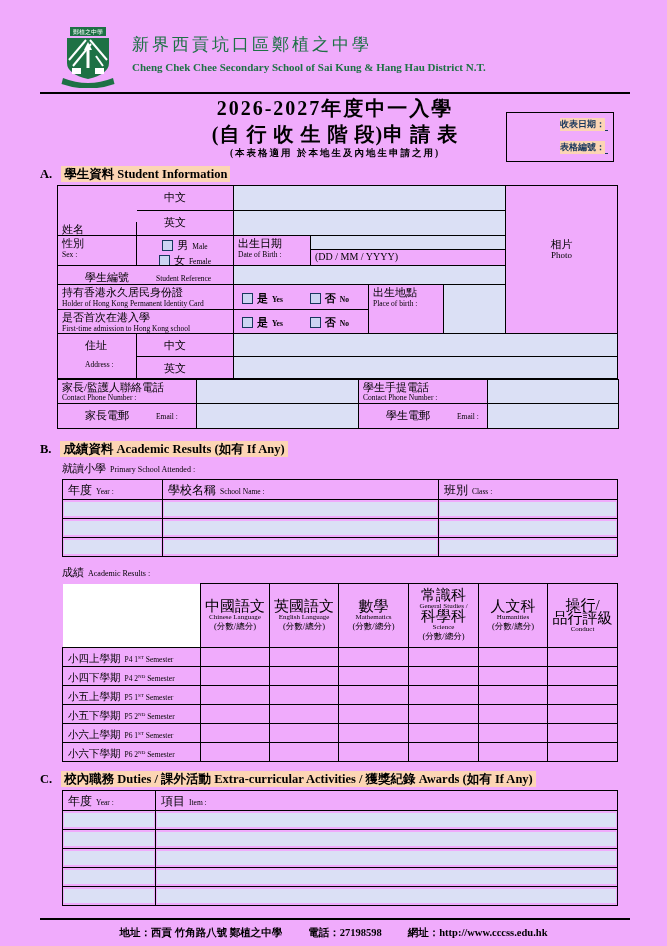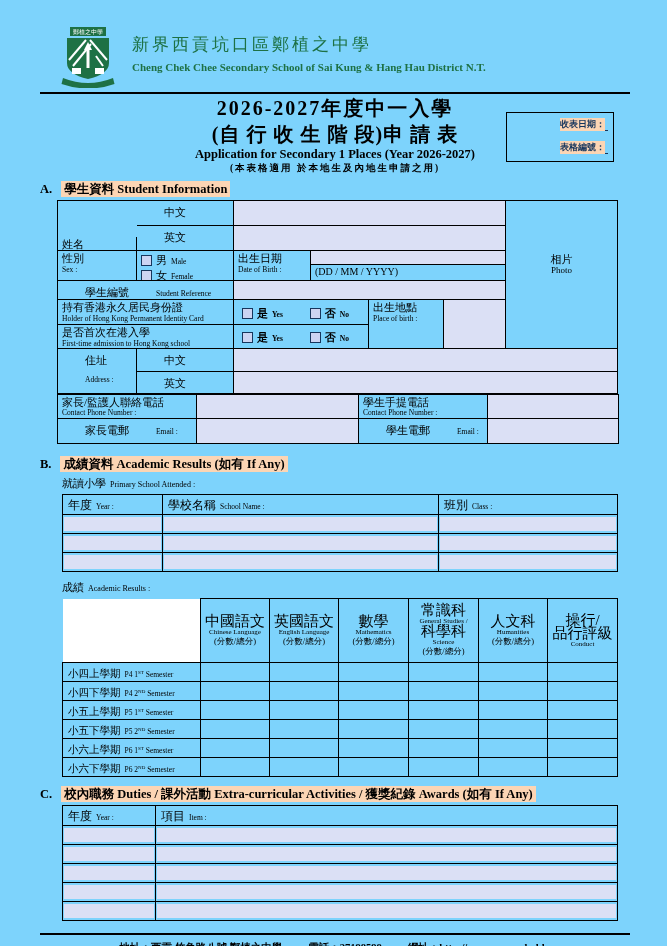--- a/index.html
+++ b/index.html
@@ -1,17 +1,17 @@
 <!DOCTYPE html>
 <html><head>
 <meta charset="utf-8">
 <style>
   * { margin:0; padding:0; box-sizing:border-box; }
   body { background:#888; font-family:"Liberation Serif","DejaVu Serif",serif; color:#000; }
-  .page { width:667px; height:946px; background:#7dd3fc; margin:0 auto; position:relative; overflow:hidden; }
+  .page { width:667px; height:946px; background:#f0abfc; margin:0 auto; position:relative; overflow:hidden; }
 
   
   .hdr { display:flex; gap:13px; margin:26px 40px 0 57px; }
   .logo { width:62px; height:62px; flex:0 0 62px; }
   .schoolnames { margin-top:7px; }
   .school-zh { font-size:17px; letter-spacing:3px; color:#1e7145; font-weight:500; }
   .school-en { font-size:11px; font-weight:bold; color:#1e7145; margin-top:5px; }
   .rule1 { border-top:2px solid #000; margin:4px 37px 0 40px; }
   .rule2 { border-top:2px solid #000; margin:12px 37px 0 40px; }
 
@@ -46,21 +46,21 @@
   .ca .zh { display:block; line-height:13px; }
   .ca .en { display:block; line-height:9px; }
   .inline .zh, .inline .en { display:inline;padding-left:23px; }
   .c-name  { grid-column:1/2; grid-row:1/3;margin-top:36px; }
   .c-cnl   { grid-column:2/3; grid-row:1/2; }
   .c-cni   { grid-column:3/7; grid-row:1/2; }
   .c-photo { grid-column:7/8; grid-row:1/7; text-align:center; padding-top:52px; }
   .c-enl   { grid-column:2/3; grid-row:2/3; }
   .c-eni   { grid-column:3/7; grid-row:2/3; }
   .c-sex   { grid-column:1/2; grid-row:3/4; }
-  .c-sexb  { grid-column:2/3; grid-row:3/4; }
+  .c-sexb  { grid-column:2/3; grid-row:3/4;text-align:center; }
   .c-dobl  { grid-column:3/4; grid-row:3/4; }
   .c-dobi  { grid-column:4/7; grid-row:3/4; padding:0; }
   .c-refl  { grid-column:1/3; grid-row:4/5; }
   .c-refi  { grid-column:3/7; grid-row:4/5; }
   .c-hkidl { grid-column:1/3; grid-row:5/6; }
   .c-hkidb { grid-column:3/5; grid-row:5/6; }
   .c-pobl  { grid-column:5/6; grid-row:5/7; }
   .c-pobi  { grid-column:6/7; grid-row:5/7; }
   .c-fstl  { grid-column:1/3; grid-row:6/7; }
   .c-fstb  { grid-column:3/5; grid-row:6/7; }
@@ -138,21 +138,20 @@
     <div class="schoolnames">
       <div class="school-zh">新界西貢坑口區鄭植之中學</div>
       <div class="school-en">Cheng Chek Chee Secondary School of Sai Kung &amp; Hang Hau District N.T.</div>
     </div>
   </div>
   <div class="rule1"></div>
 
   <div class="titlewrap">
     <div class="t1">2026-2027年度中一入學</div>
     <div class="t2">(自 行 收 生 階 段)申 請 表</div>
-    <div class="t3">Application for Secondary 1 Places (Year 2026-2027)</div>
     <div class="t4">(本表格適用 於本地生及內地生申請之用)</div>
     <div class="officebox">
       <div class="ob-row">
         <span class="ob-lab">收表日期：</span>
         <span class="ob-line"></span>
       </div>
       <div class="ob-row">
         <span class="ob-lab">表格編號：</span>
         <span class="ob-line"></span>
       </div>

